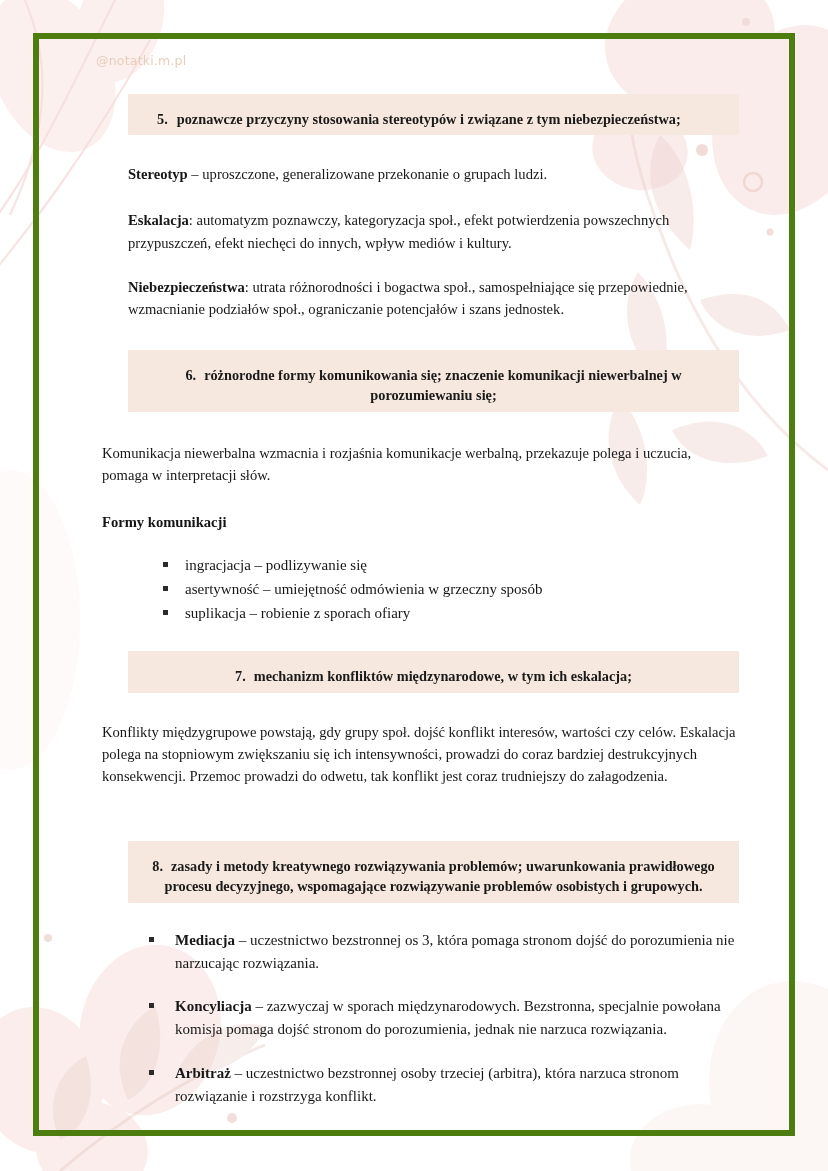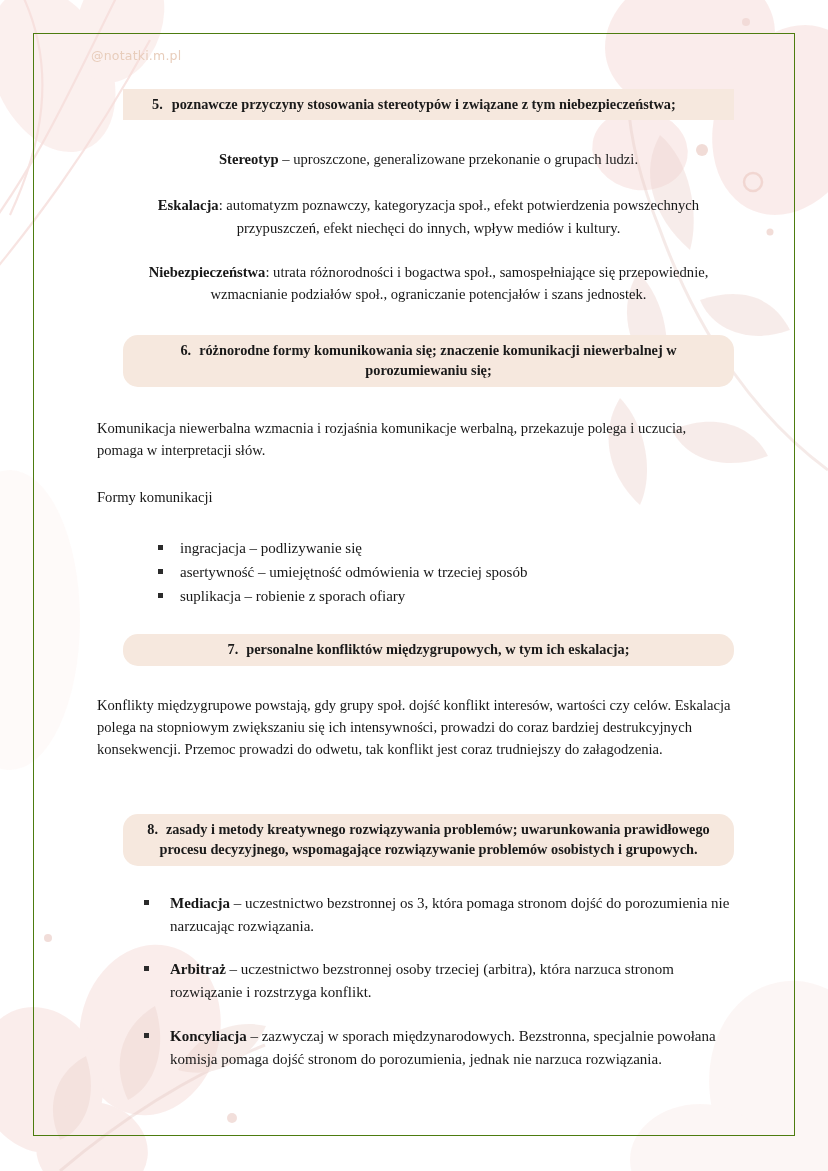--- a/index.html
+++ b/index.html
@@ -25,21 +25,21 @@
     z-index: 0;
   }
 
   
   #page-sheet {
     position: absolute;
     left: 33px;
     top: 33px;
     width: 762px;
     height: 1103px;
-    border: 1px solid #4d7c0f;
+    border: 6px solid #4d7c0f;
     box-sizing: border-box;
     background: transparent;
     z-index: 1;
   }
 
   .page-inner {
     position: relative;
     width: 100%;
     height: 100%;
   }
@@ -67,72 +67,70 @@
     z-index: 3;
   }
 
   
   .heading-band {
     background: #f6e8de;
     margin: 0 0 0 0;
     width: 611px;
     margin-left: 89px;
     box-sizing: border-box;
-    padding: 5px 14px 6px 14px;
+    padding: 15px 14px 6px 14px;
     font-weight: bold;
     font-size: 14.3px;
     line-height: 1.42;
     color: #1a1a1a;
     text-align: center;
   }
   .heading-band .num {
     display: inline-block;
     margin-right: 9px;
   }
   .heading-band.single-line {
     text-align: left;
     padding-left: 29px;
   }
   .heading-band.centered {
     text-align: center;
-    border-radius: 15px;
   }
   .heading-band.centered .num {
     margin-right: 8px;
   }
 
   
   p.body {
     margin: 0;
     font-size: 14.6px;
     line-height: 1.52;
     color: #171717;
     text-align: left;
   }
   p.indent {
     margin-left: 89px;
     width: 611px;
-    text-align: center;
   }
   p.flush {
     margin-left: 63px;
     width: 637px;
   }
   p.body b { font-weight: bold; }
   .sp-20 { height: 20px; }
   .sp-22 { height: 22px; }
   .sp-24 { height: 24px; }
   .sp-26 { height: 26px; }
   .sp-28 { height: 28px; }
   .sp-30 { height: 30px; }
 
   h4.sub {
-    margin: 0 0 8px 63px;
+    margin: 0 0 0 63px;
     font-size: 14.6px;
-    font-weight: normal;
+    font-weight: bold;
     line-height: 1.5;
     color: #141414;
   }
 
   
   ul.bullets {
     margin: 0;
     padding: 0;
     list-style: none;
   }
@@ -266,28 +264,28 @@
       <p class="body flush">Komunikacja niewerbalna wzmacnia i rozjaśnia komunikacje werbalną, przekazuje polega i uczucia, pomaga w interpretacji słów.</p>
 
       <div class="sp-26"></div>
 
       <h4 class="sub">Formy komunikacji</h4>
 
       <div class="sp-20"></div>
 
       <ul class="bullets tight">
         <li>ingracjacja – podlizywanie się</li>
-        <li>asertywność – umiejętność odmówienia w trzeciej sposób</li>
+        <li>asertywność – umiejętność odmówienia w grzeczny sposób</li>
         <li>suplikacja – robienie z sporach ofiary</li>
       </ul>
 
       <div class="sp-26"></div>
 
       <div class="heading-band centered">
-        <span class="num">7.</span><span>personalne konfliktów międzygrupowych, w tym ich eskalacja;</span>
+        <span class="num">7.</span><span>mechanizm konfliktów międzynarodowe, w tym ich eskalacja;</span>
       </div>
 
       <div class="sp-28"></div>
 
       <p class="body flush">Konflikty międzygrupowe powstają, gdy grupy społ. dojść konflikt interesów, wartości czy celów. Eskalacja polega na stopniowym zwiększaniu się ich intensywności, prowadzi do coraz bardziej destrukcyjnych konsekwencji. Przemoc prowadzi do odwetu, tak konflikt jest coraz trudniejszy do załagodzenia.</p>
 
       <div class="sp-24"></div>
 
 
       <div class="sp-30"></div>
@@ -296,22 +294,22 @@
         <span class="num">8.</span><span>zasady i metody kreatywnego rozwiązywania problemów; uwarunkowania prawidłowego procesu decyzyjnego, wspomagające rozwiązywanie problemów osobistych i grupowych.</span>
       </div>
 
       <div class="sp-26"></div>
 
       <ul class="bullets loose">
         <li>
           <b>Mediacja</b><span> – uczestnictwo bezstronnej os 3, która pomaga stronom dojść do porozumienia nie narzucając rozwiązania.</span>
         </li>
         <li>
-          <b>Arbitraż</b><span> – uczestnictwo bezstronnej osoby trzeciej (arbitra), która narzuca stronom rozwiązanie i rozstrzyga konflikt.</span>
+          <b>Koncyliacja</b><span> – zazwyczaj w sporach międzynarodowych. Bezstronna, specjalnie powołana komisja pomaga dojść stronom do porozumienia, jednak nie narzuca rozwiązania.</span>
         </li>
         <li>
-          <b>Koncyliacja</b><span> – zazwyczaj w sporach międzynarodowych. Bezstronna, specjalnie powołana komisja pomaga dojść stronom do porozumienia, jednak nie narzuca rozwiązania.</span>
+          <b>Arbitraż</b><span> – uczestnictwo bezstronnej osoby trzeciej (arbitra), która narzuca stronom rozwiązanie i rozstrzyga konflikt.</span>
         </li>
       </ul>
 
     </div>
   </div>
 </div>
 
 </body></html>

